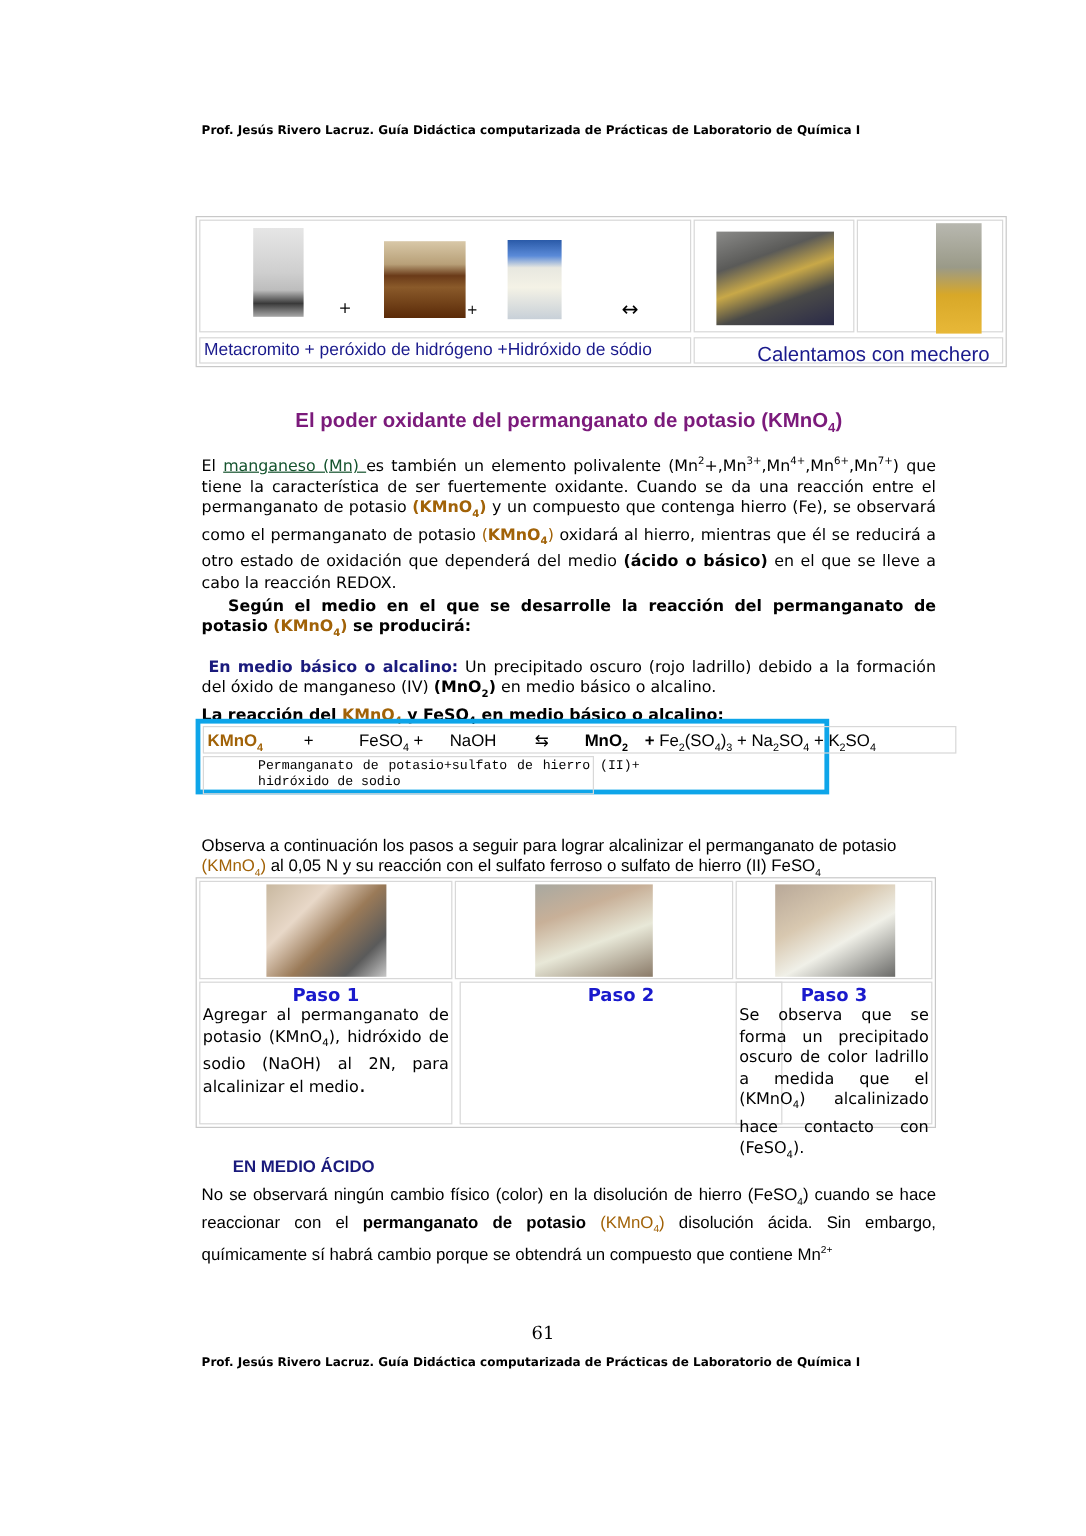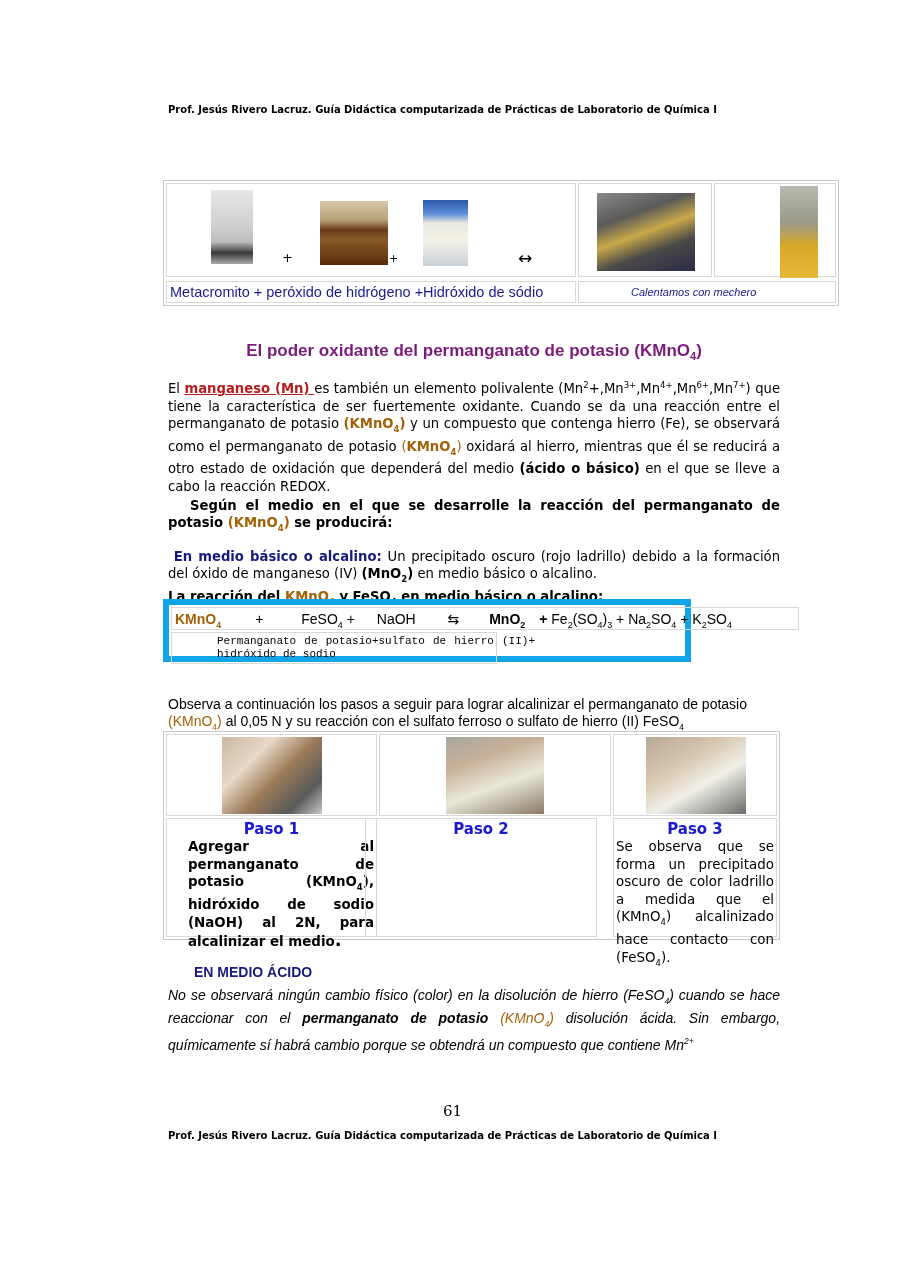--- a/index.html
+++ b/index.html
@@ -8,40 +8,40 @@
   .header, .footer { left:168px; font-size:10px; font-weight:bold; font-family:"DejaVu Sans", sans-serif; white-space:nowrap; }
   .header { top:104px; }
   .footer { top:1130px; }
   .pagenum { left:0; width:905px; top:1102px; text-align:center; font-family:"DejaVu Serif", serif; font-size:15px; }
 
   
   .t1 { left:163px; top:180px; width:676px; height:126px; border:1px solid #c8c8c8; box-sizing:border-box; }
   .cell { position:absolute; border:1px solid #d8d8d8; box-sizing:border-box; }
   .imgbox { position:absolute; }
   .cap1 { font-family:"Liberation Sans", sans-serif; font-size:14.5px; color:#1a1a8c; white-space:nowrap; }
-  .cap2 { font-family:"Liberation Sans", sans-serif; font-size:11px; color:#1a1a8c; white-space:nowrap;font-style:italic; }
+  .cap2 { font-family:"Liberation Sans", sans-serif; font-size:17px; color:#1a1a8c; white-space:nowrap; }
 
   .title { left:0; width:948px; top:341px; text-align:center; font-family:"Liberation Sans", sans-serif; font-size:17px; font-weight:bold; color:#7b1a7b; }
   .title sub { font-size:11px; }
 
   .para { left:168px; width:612px; font-family:"DejaVu Sans", sans-serif; font-size:13.2px; line-height:17.2px; text-align:justify; }
   .para sup, .para sub { font-size:8.5px; }
   .purple { color:#a16207; }
   .navy { color:#1a1a7c; }
   .b { font-weight:bold; }
-  .link { color:#b91c1c; font-weight:bold; text-decoration:underline; }
+  .link { color:#14532d; font-weight:normal; text-decoration:underline; }
 
-  .t2 { left:163px; top:599px; width:528px; height:63px; border:6px solid #0ea5e9; box-sizing:border-box; }
+  .t2 { left:163px; top:599px; width:528px; height:63px; border:4px solid #0ea5e9; box-sizing:border-box; }
   .small { font-family:Liberation Mono, monospace; font-size:11px; line-height:12.5px; text-align:justify;margin-left:42px; }
   .eqrow { font-family:"Liberation Sans", sans-serif; font-size:14px; white-space:nowrap; }
   .eqrow sub { font-size:9px; }
 
   .t3 { left:163px; top:731px; width:617px; height:209px; border:1px solid #c8c8c8; box-sizing:border-box; }
   .paso { font-family:"DejaVu Sans", sans-serif; font-size:15px; font-weight:bold; color:#1a1acc; text-align:center; }
-  .stepb { font-family:"DejaVu Sans", sans-serif; font-size:13.4px; line-height:17.5px; font-weight:bold; text-align:justify;margin-left:19px; }
+  .stepb { font-family:"DejaVu Sans", sans-serif; font-size:13.4px; line-height:17.5px; font-weight:normal; text-align:justify; }
   .stepn { font-family:"DejaVu Sans", sans-serif; font-size:13.4px; line-height:17.5px; text-align:justify; }
   .stepb sub, .stepn sub { font-size:8.5px; }
 
   .h2 { left:194px; top:964px; font-family:"Liberation Sans", sans-serif; font-size:14px; font-weight:bold; color:#1a1a7c; }
 </style>
 </head>
 <body>
 
 <div class="abs header">Prof.  Jesús  Rivero  Lacruz. Guía Didáctica computarizada de Prácticas de Laboratorio de Química I</div>
 
@@ -111,28 +111,28 @@
   <div class="cell" style="left:215px;top:2px;width:232px;height:82px;">
     <div class="imgbox" style="left:66px;top:2px;width:98px;height:77px;background:linear-gradient(160deg,#a8a8a0 0%,#c8b098 30%,#e8e8d8 60%,#8a7a68 100%);"></div>
   </div>
   <div class="cell" style="left:449px;top:2px;width:164px;height:82px;">
     <div class="imgbox" style="left:32px;top:2px;width:100px;height:77px;background:linear-gradient(150deg,#b8a898 0%,#d8c8b0 35%,#f0f0e8 60%,#6a6a68 100%);"></div>
   </div>
   <div class="cell" style="left:2px;top:86px;width:211px;height:119px;">
     <div class="paso" style="margin-top:1px;">Paso 1</div>
     <div class="stepb" style="padding:0 2px;">Agregar al permanganato de potasio (KMnO<sub>4</sub>), hidróxido de sodio (NaOH) al 2N, para alcalinizar el medio<span style="font-size:18px;">.</span></div>
   </div>
-  <div class="cell" style="left:201px;top:86px;width:232px;height:119px;">
+  <div class="cell" style="left:219px;top:86px;width:269px;height:119px;">
     <div class="paso" style="margin-top:1px;">Paso 2</div>
   </div>
   <div class="cell" style="left:449px;top:86px;width:164px;height:119px;">
     <div class="paso" style="margin-top:1px;">Paso 3</div>
     <div class="stepn" style="padding:0 2px;">Se observa que se forma un precipitado oscuro de color ladrillo a medida que el (KMnO<sub>4</sub>) alcalinizado hace contacto con (FeSO<sub>4</sub>).</div>
   </div>
 </div>
 
 <div class="abs h2">EN MEDIO ÁCIDO</div>
-<div class="abs para" style="top:987px;font-family:'Liberation Sans',sans-serif;font-size:14px;line-height:17px;font-style:italic;">
+<div class="abs para" style="top:987px;font-family:'Liberation Sans',sans-serif;font-size:14px;line-height:17px;">
 <span> No se observará ningún cambio físico (color) en la disolución de hierro (FeSO</span><sub>4</sub><span>)  cuando se hace reaccionar con el </span><b>permanganato de potasio</b> <span class="purple">(KMnO<sub>4</sub>)</span><span> disolución ácida.  Sin embargo, químicamente sí habrá cambio porque se obtendrá un compuesto que contiene Mn</span><sup>2+</sup>
 </div>
 
 <div class="abs pagenum">61</div>
 <div class="abs footer">Prof.  Jesús  Rivero  Lacruz. Guía Didáctica computarizada de Prácticas de Laboratorio de Química I</div>
 
 </body></html>

